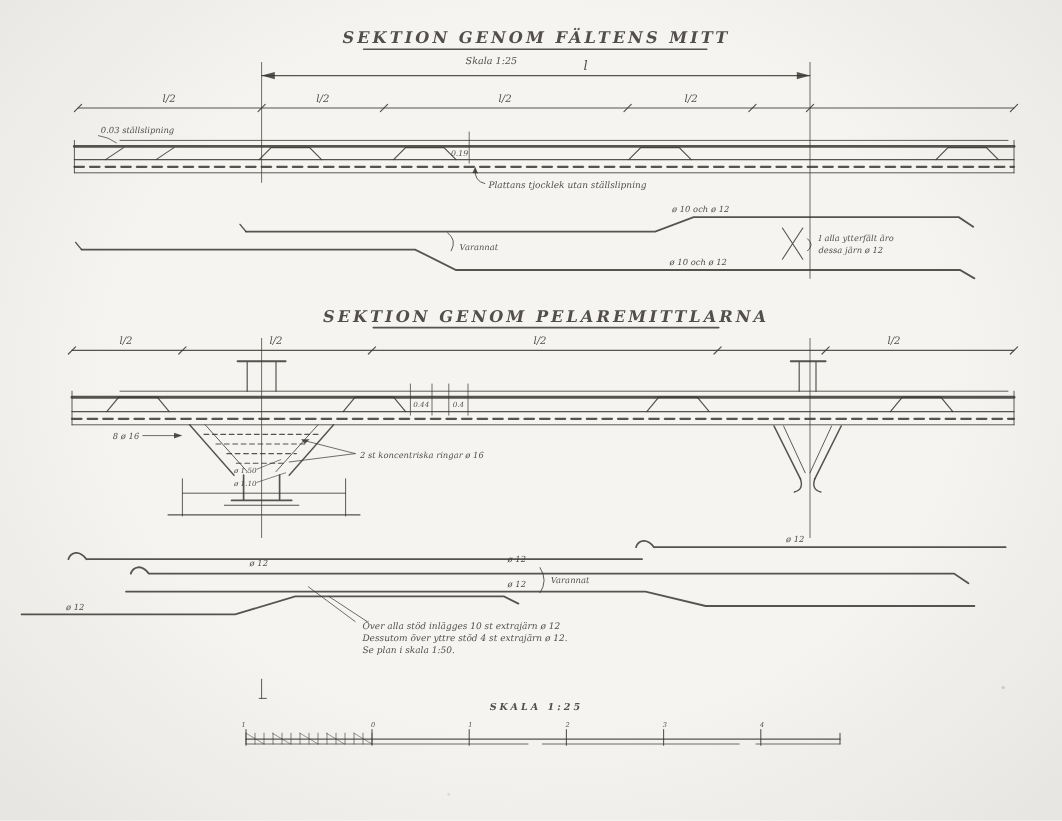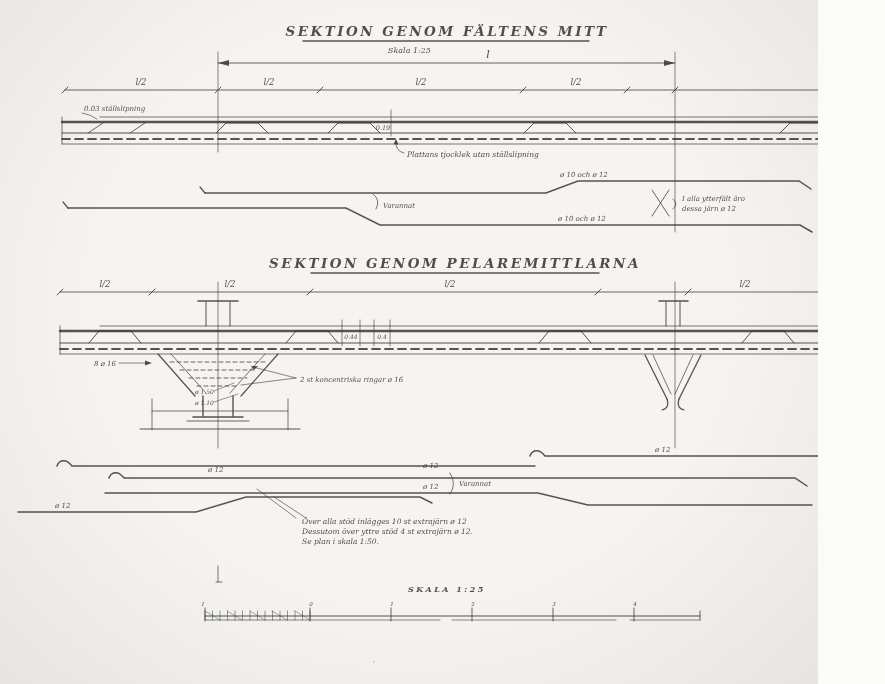--- a/index.html
+++ b/index.html
@@ -1,17 +1,17 @@
 <!DOCTYPE html>
 <html style="--ink: #3a3733; --paper_light: #f5f4f1; --paper_dark: #e6e5e1;"><head>
 <meta charset="utf-8">
 <style>
   html,body{margin:0;padding:0;background:#fbfbfa;}
   .photo{
-    position:relative;width:818px;height:684px;overflow:hidden;
+    position:relative;width:885px;height:684px;overflow:hidden;
     background: radial-gradient(ellipse at 50% 45%, var(--paper_light,#f5f4f1) 55%, var(--paper_dark,#e7e6e2) 100%);
   }
   svg{display:block;color:var(--ink,#3a3733);filter:blur(.3px);}
   text{
     fill:var(--ink,#3a3733);
     font-family:"DejaVu Serif", serif;
     font-style:italic;
     fill-opacity:.88;
   }
   .title{font-weight:bold;letter-spacing:2.5px;}

